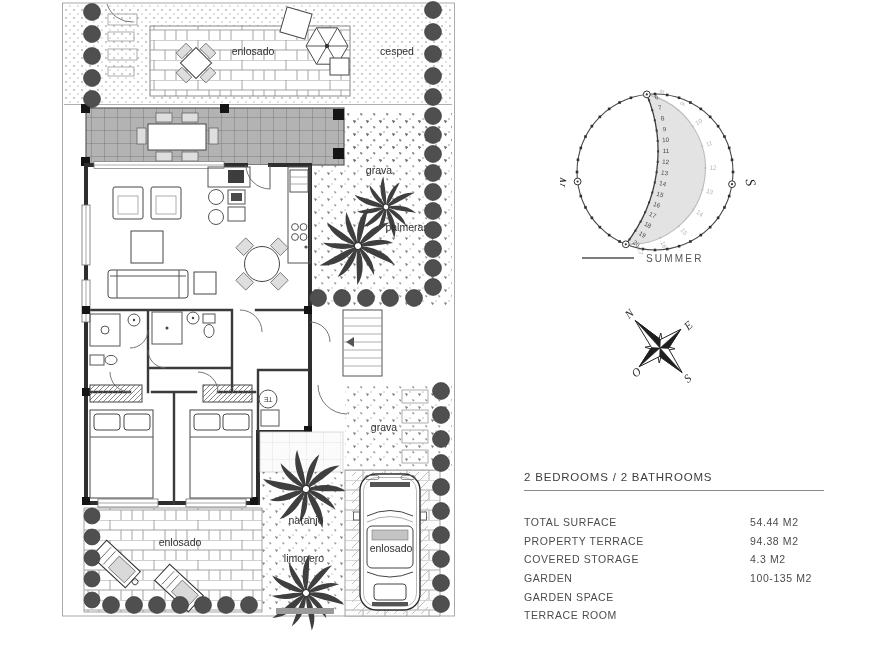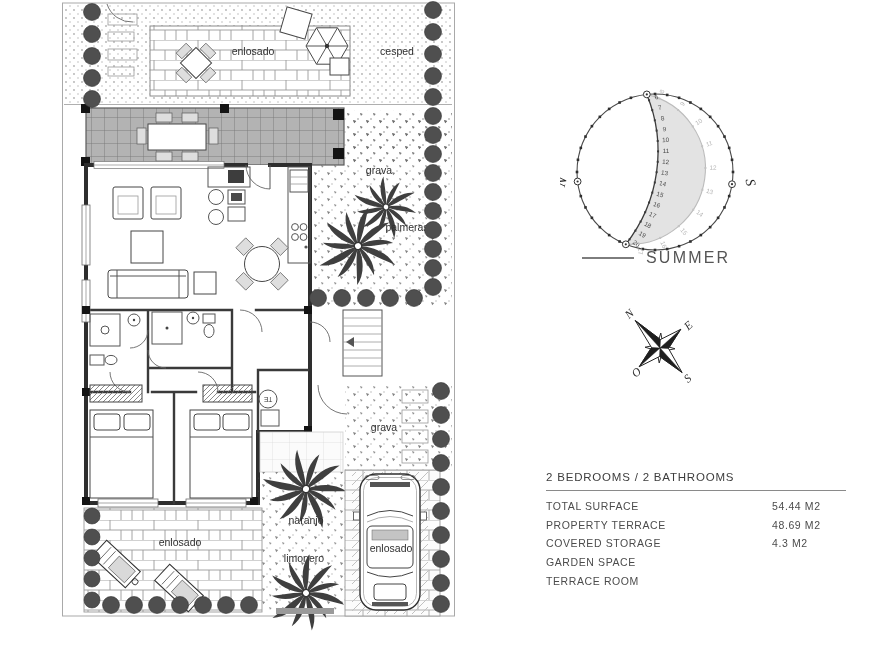--- a/index.html
+++ b/index.html
@@ -30,30 +30,30 @@
   .sun-hour-winter{font:6.3px "Liberation Sans",sans-serif;fill:#b5b5b5;text-anchor:middle;dominant-baseline:middle;}
   .sun-hour-summer-dot{fill:#3a3a3a;}
   .sun-hour-winter-dot{fill:#c2c2c2;}
   .ns{font:italic 14px "Liberation Serif",serif;fill:#222;text-anchor:middle;}
   
   .legend{position:absolute;left:582px;top:251px;width:180px;}
   .legend-row{display:flex;align-items:center;height:14px;}
   .legend-line{display:inline-block;width:52px;margin-right:12px;}
   .legend-line.summer{border-top:2px solid #7d7d7d;}
   .legend-line.winter{border-top:2px solid #c6c6c6;}
-  .legend-text{font-size:16px;letter-spacing:2.2px;color:#555;}
+  .legend-text{font-size:10px;letter-spacing:2.2px;color:#555;}
   
   .compass-letter{font:italic 11.5px "Liberation Serif",serif;fill:#2e2e2e;text-anchor:middle;}
   .c-dark{fill:#1e1e1e;stroke:#1e1e1e;stroke-width:.5;}
   .c-light{fill:#fff;stroke:#1e1e1e;stroke-width:.9;}
   
-  .details{position:absolute;left:546px;top:471px;width:300px;}
+  .details{position:absolute;left:524px;top:471px;width:300px;}
   .details-title{font-size:11.5px;letter-spacing:.8px;color:#3d3d3d;padding-bottom:7px;
                  border-bottom:1.5px solid #8a8a8a;}
-  .details-rows{margin-top:6px;}
+  .details-rows{margin-top:22px;}
   .details-row{display:flex;align-items:center;height:18.6px;font-size:10.5px;
                letter-spacing:.6px;color:#4c4c4c;}
   .details-label{width:226px;}
   .details-value{flex:1;}
 </style>
 </head>
 <body>
 
 <div id="stage">
 
@@ -550,25 +550,29 @@
 
   <div class="details">
     <div class="details-title">2 BEDROOMS / 2 BATHROOMS</div>
     <div class="details-rows">
       <div class="details-row">
         <span class="details-label">TOTAL SURFACE</span>
         <span class="details-value">54.44 M2</span>
       </div>
       <div class="details-row">
         <span class="details-label">PROPERTY TERRACE</span>
-        <span class="details-value">48.69 M2</span>
+        <span class="details-value">94.38 M2</span>
       </div>
       <div class="details-row">
         <span class="details-label">COVERED STORAGE</span>
         <span class="details-value">4.3 M2</span>
+      </div>
+      <div class="details-row">
+        <span class="details-label">GARDEN</span>
+        <span class="details-value">100-135 M2</span>
       </div>
       <div class="details-row">
         <span class="details-label">GARDEN SPACE</span>
         <span class="details-value"></span>
       </div>
       <div class="details-row">
         <span class="details-label">TERRACE ROOM</span>
         <span class="details-value"></span>
       </div>
     </div>

